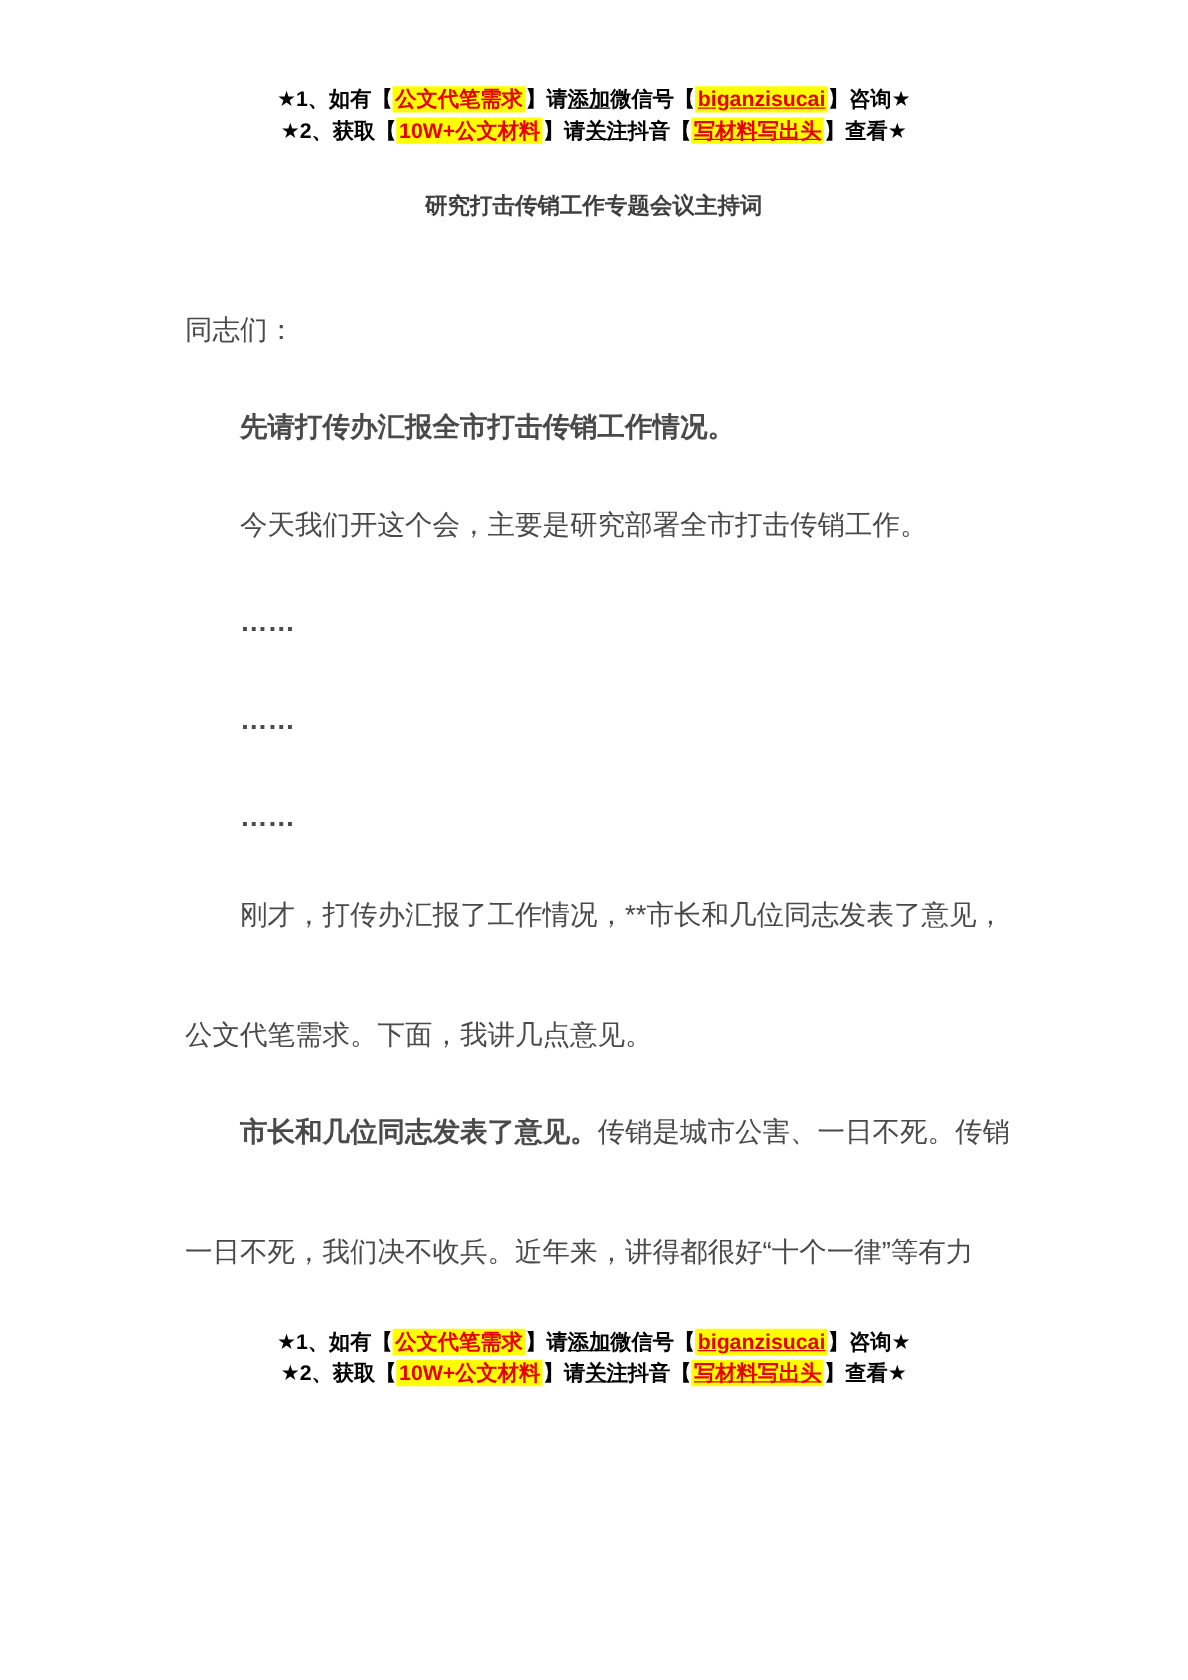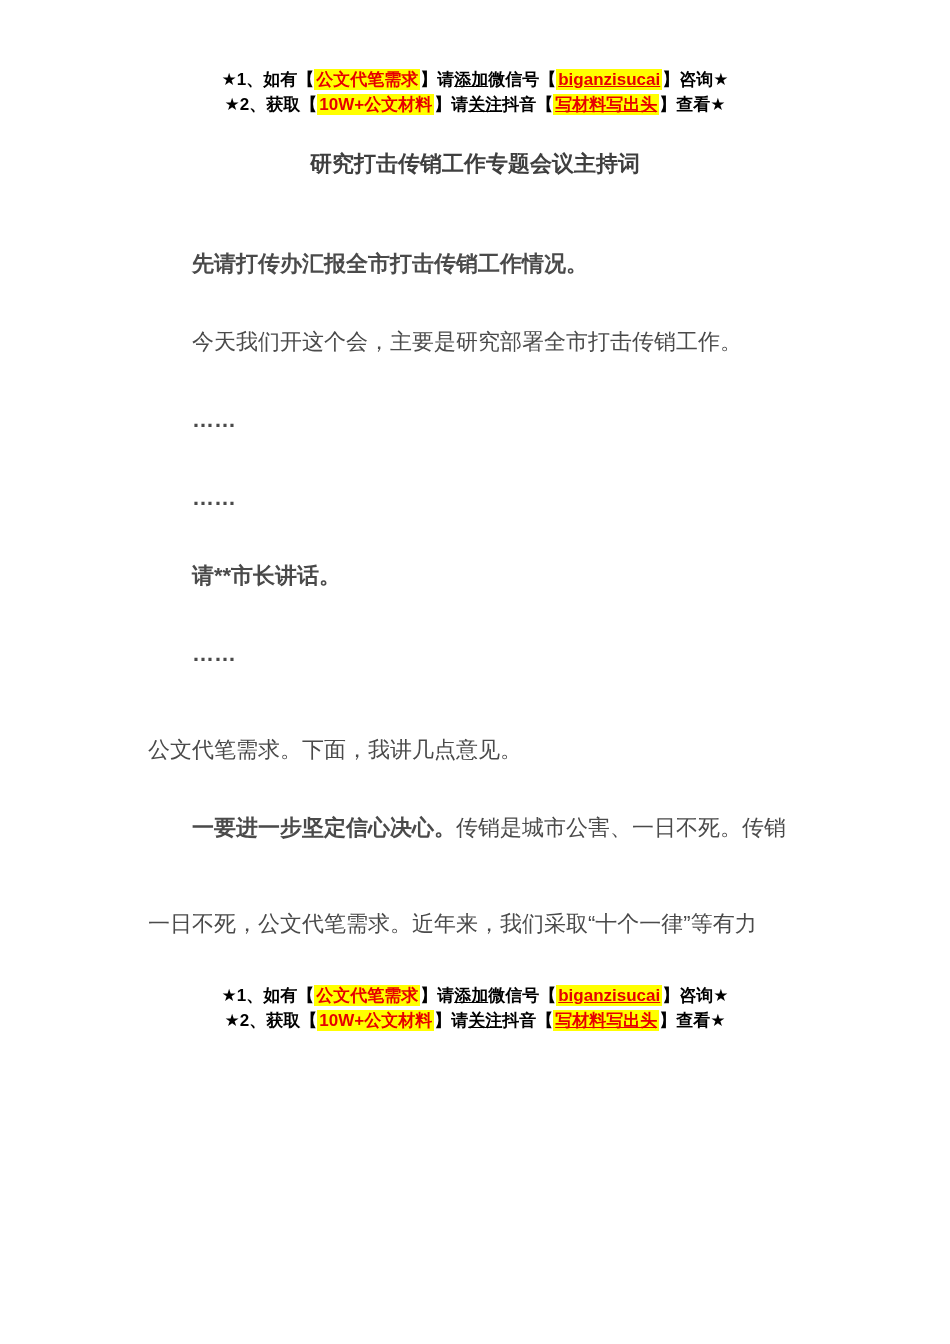--- a/index.html
+++ b/index.html
@@ -25,21 +25,21 @@
   .seg-rh {
     color: var(--red, #e60000);
     background: var(--yellow, #ffff00);
     padding: 1px 2px;
   }
   .seg-u { text-decoration: underline; }
   
   .doc-title {
     margin: 30px 0 0 0;
     text-align: center;
-    font-size: 22px;
+    font-size: 18px;
     font-weight: bold;
     line-height: 34px;
     color: var(--title-text, #3f3f3f);
   }
   
   .doc-body {
     margin-top: 35px;
     padding: 0 140px;
     font-size: 22px;
     color: var(--body-text, #4a4a4a);
@@ -59,29 +59,30 @@
 <div class="page">
 
   <div class="ad-banner top" id="ad-top">
       <p class="ad-line"><span>★1、如有【</span><span class="seg-rh">公文代笔需求</span><span>】请</span><span class="seg-u">添加</span><span>微信号【</span><span class="seg-rh seg-u">biganzisucai</span><span>】咨询★</span></p>
       <p class="ad-line"><span>★2、获取【</span><span class="seg-rh">10W+公文材料</span><span>】请</span><span class="seg-u">关注</span><span>抖音【</span><span class="seg-rh seg-u">写材料写出头</span><span>】查看★</span></p>
     </div>
 
   <h1 class="doc-title">研究打击传销工作专题会议主持词</h1>
 
   <div class="doc-body" id="doc-body">
+      <p class="bline"><span>同志们：</span></p>
       <p class="bline indent"><span class="b">先请打传办汇报全市打击传销工作情况。</span></p>
       <p class="bline indent"><span>今天我们开这个会，主要是研究部署全市打击传销工作。</span></p>
       <p class="bline indent"><span class="b">……</span></p>
       <p class="bline indent"><span class="b">……</span></p>
-      <p class="bline indent"><span class="b">请**市长讲话。</span></p>
       <p class="bline indent"><span class="b">……</span></p>
+      <p class="bline indent"><span>刚才，打传办汇报了工作情况，**市长和几位同志发表了意见，</span></p>
       <p class="bline cont"><span>公文代笔需求。下面，我讲几点意见。</span></p>
-      <p class="bline indent"><span class="b">一要进一步坚定信心决心。</span><span>传销是城市公害、一日不死。传销</span></p>
-      <p class="bline cont"><span>一日不死，公文代笔需求。近年来，我们采取“十个一律”等有力</span></p>
+      <p class="bline indent"><span class="b">市长和几位同志发表了意见。</span><span>传销是城市公害、一日不死。传销</span></p>
+      <p class="bline cont"><span>一日不死，我们决不收兵。近年来，讲得都很好“十个一律”等有力</span></p>
     </div>
 
   <div class="ad-banner bottom" id="ad-bottom">
       <p class="ad-line"><span>★1、如有【</span><span class="seg-rh">公文代笔需求</span><span>】请</span><span class="seg-u">添加</span><span>微信号【</span><span class="seg-rh seg-u">biganzisucai</span><span>】咨询★</span></p>
       <p class="ad-line"><span>★2、获取【</span><span class="seg-rh">10W+公文材料</span><span>】请</span><span class="seg-u">关注</span><span>抖音【</span><span class="seg-rh seg-u">写材料写出头</span><span>】查看★</span></p>
     </div>
 
 </div>
 
 </body></html>

